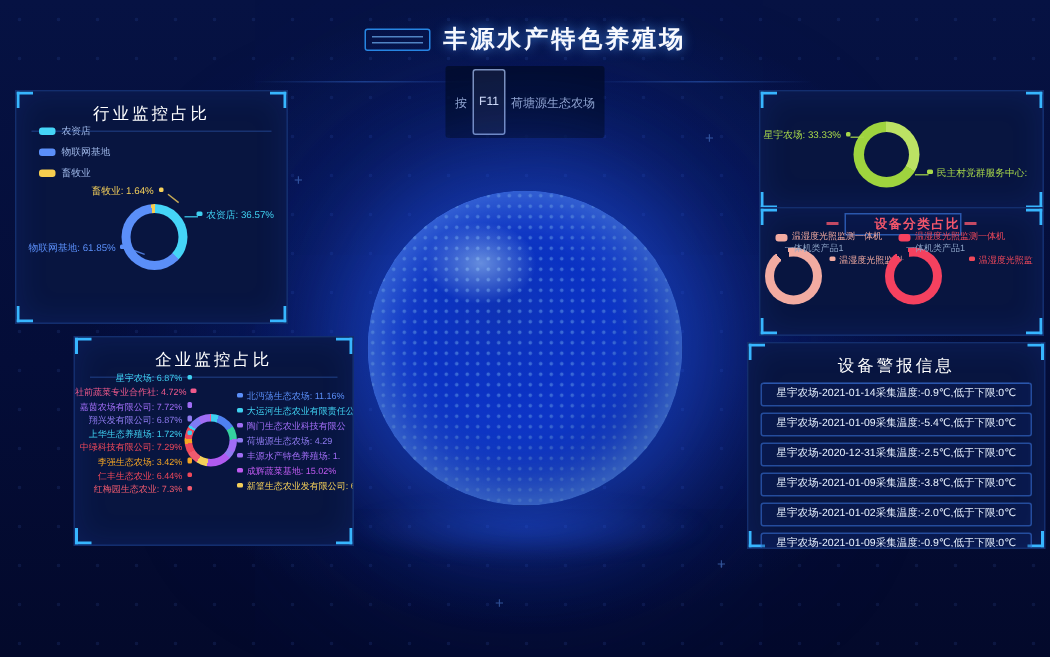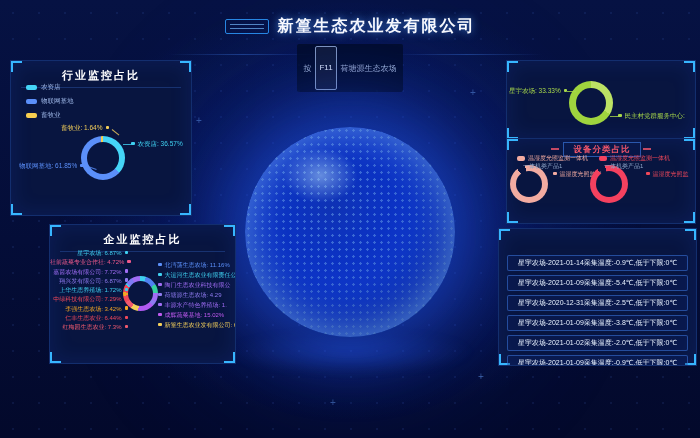--- a/index.html
+++ b/index.html
@@ -38,21 +38,21 @@
     background:radial-gradient(rgba(45,100,255,.30),rgba(45,100,255,0) 70%);filter:blur(4px);}
 
   
   .panel{position:absolute;background:#081540;border:1px solid rgba(50,110,230,.28);overflow:hidden;
     box-shadow:inset 0 0 22px rgba(40,90,255,.14);}
   .panel>i{position:absolute;width:9px;height:9px;border:0 solid #37b6ff;}
   .panel>i.tl{top:0;left:0;border-top-width:2px;border-left-width:2px;}
   .panel>i.tr{top:0;right:0;border-top-width:2px;border-right-width:2px;}
   .panel>i.bl{bottom:0;left:0;border-bottom-width:2px;border-left-width:2px;}
   .panel>i.br{bottom:0;right:0;border-bottom-width:2px;border-right-width:2px;}
-  .ptitle{margin:0;color:#fff;font-size:11px;font-weight:bold;text-align:center;letter-spacing:2px;
+  .ptitle{margin:0;color:#fff;font-size:11px;font-weight:normal;text-align:center;letter-spacing:2px;
     padding:7px 0 4px;border-bottom:1px solid rgba(70,140,255,.25);margin:0 10px;}
 
   .donut{position:absolute;border-radius:50%;}
   .donut::after{content:"";position:absolute;inset:6px;border-radius:50%;background:#081540;}
   #d1{left:70px;top:75px;width:44px;height:44px;background:conic-gradient(from -6deg,#f7ce4f 0 6deg,#45d5f7 6deg 138deg,#5b8ff9 138deg 360deg);}
   #d2{left:73px;top:51px;width:35px;height:35px;background:conic-gradient(
       #3fd0f0 0 18deg,#4f81f0 18deg 58deg,#35d2a0 58deg 88deg,#a06df5 88deg 118deg,#8f7bf0 118deg 133deg,
       #b05af0 133deg 188deg,#f5d05a 188deg 213deg,#f05a6e 213deg 239deg,#f0485a 239deg 262deg,#f5a623 262deg 274deg,
       #f0485a 274deg 300deg,#3fd0f0 300deg 306deg,#7f7bf5 306deg 331deg,#a06df5 331deg 358deg,#f05a8c 358deg 360deg);}
   #d2::after{inset:5px;}
@@ -79,21 +79,21 @@
   .lg-t{font-size:6.5px;color:#9fb8e8;}
 
   #p-enterprise{left:10px;top:224px;width:185px;height:138px;margin-left:39px;}
   #ent-left{position:absolute;left:0;top:24px;width:78px;text-align:right;}
   #ent-right{position:absolute;left:108px;top:35px;width:80px;}
   .elab{height:9.3px;line-height:9.3px;font-size:6px;white-space:nowrap;}
   #ent-right .elab{height:10px;line-height:10px;}
 
   #p-device{left:506px;top:60px;width:188px;height:78px;}
   #p-category{left:506px;top:138px;width:188px;height:84px;}
-  #cat-title{position:absolute;left:56px;top:3px;width:76px;height:13px;line-height:13px;text-align:center;
+  #cat-title{position:absolute;left:56px;top:3px;width:76px;height:13px;line-height:13px;text-align:right;
     border:1px solid rgba(70,140,255,.55);color:#f2566b;font-size:8.5px;font-weight:bold;letter-spacing:1px;background:rgba(10,25,80,.4);}
   .cat-arrow{position:absolute;top:9px;width:8px;height:2px;background:#f2566b;opacity:.8;}
   .sm{font-size:6px;}
 
   #p-alarm{left:498px;top:228px;width:197px;height:136px;}
   #alarm-rows{position:absolute;left:8px;right:8px;top:26px;display:flex;flex-direction:column;gap:4px;}
   .alarm-row{height:14px;line-height:14px;border:1px solid rgba(70,140,255,.45);border-radius:2px;
     background:rgba(12,32,96,.35);color:#e8f2ff;font-size:7px;text-align:center;white-space:nowrap;overflow:hidden;}
 </style>
 </head>
@@ -107,21 +107,21 @@
   <span class="plus" style="left:470px;top:88px;">+</span>
   <span class="plus" style="left:330px;top:398px;">+</span>
   <span class="plus" style="left:212px;top:330px;">+</span>
   <span class="plus" style="left:478px;top:372px;">+</span>
 
   <header id="hdr">
     <div id="logo">
         <i></i>
         <i></i>
       </div>
-    <h1 id="title">新篁生态农业发有限公司</h1>
+    <h1 id="title">丰源水产特色养殖场</h1>
   </header>
   <div id="hint">
     <div class="pill">
       <span>按</span>
       <span class="key">F11</span>
       <span>荷塘源生态农场</span>
     </div>
   </div>
 
   <div id="under-glow"></div>
@@ -217,20 +217,21 @@
     <span class="lab sm c-red" style="left:103px;top:15px;">温湿度光照监测一体机</span>
     <span class="lab sm c-gray" style="left:97px;top:23px;">一体机类产品1</span>
     <span class="lab sm c-red mk-l" style="left:139px;top:31px;">温湿度光照监</span>
   </section>
 
   <section class="panel" id="p-alarm">
     <i class="tl"></i>
       <i class="tr"></i>
     <i class="bl"></i>
       <i class="br"></i>
+    <h2 class="ptitle">设备警报信息</h2>
     <div id="alarm-rows">
       <div class="alarm-row">星宇农场-2021-01-14采集温度:-0.9℃,低于下限:0℃</div>
       <div class="alarm-row">星宇农场-2021-01-09采集温度:-5.4℃,低于下限:0℃</div>
       <div class="alarm-row">星宇农场-2020-12-31采集温度:-2.5℃,低于下限:0℃</div>
       <div class="alarm-row">星宇农场-2021-01-09采集温度:-3.8℃,低于下限:0℃</div>
       <div class="alarm-row">星宇农场-2021-01-02采集温度:-2.0℃,低于下限:0℃</div>
       <div class="alarm-row">星宇农场-2021-01-09采集温度:-0.9℃,低于下限:0℃</div>
     </div>
   </section>
 

